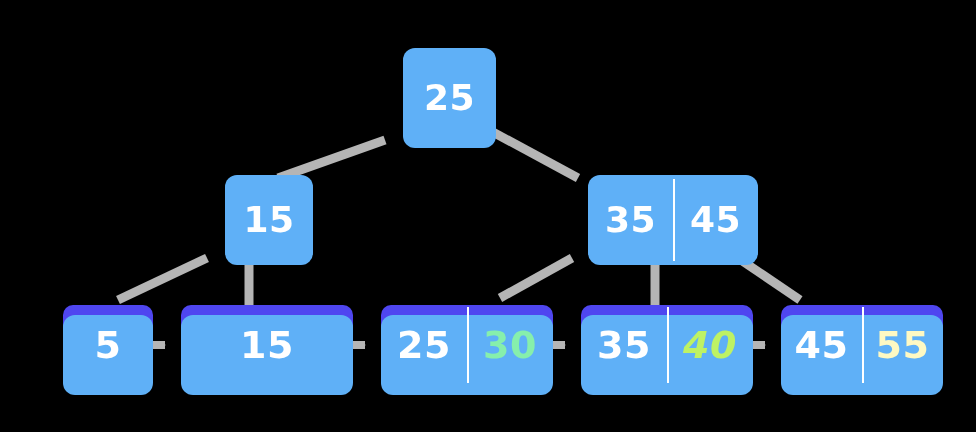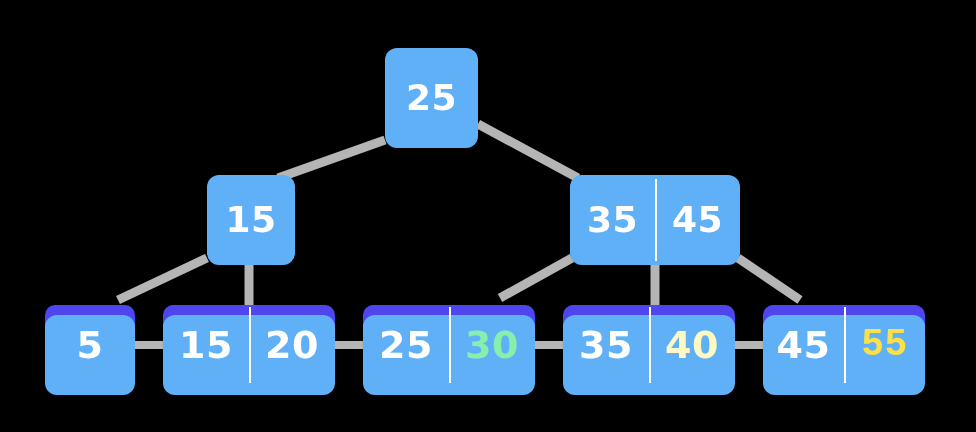--- a/index.html
+++ b/index.html
@@ -21,20 +21,21 @@
     left: 0;
     top: 0;
     width: 976px;
     height: 432px;
   }
   .node {
     position: absolute;
     display: flex;
     box-sizing: border-box;
     z-index: 3;
+    margin-left: 18px;
   }
   
   .node.internal {
     background: #5FB0F7;
     border-radius: 12px;
     box-shadow: none;
   }
   
   .node.leaf {
     background: #4F46F0;
@@ -115,29 +116,28 @@
       </div>
       <div class="node internal" style="left: 570px; top: 175px; width: 170px; height: 90px; background: rgb(95, 176, 247);">
         <div class="cell" style="color: rgb(255, 255, 255);">35</div>
         <div class="cell" style="color: rgb(255, 255, 255);">45</div>
       </div>
       <div class="node leaf" style="left: 45px; top: 305px; width: 90px; height: 80px; background: rgb(79, 70, 240);">
         <div class="cell" style="color: rgb(255, 255, 255);">5</div>
       </div>
       <div class="node leaf" style="left: 163px; top: 305px; width: 172px; height: 80px; background: rgb(79, 70, 240);">
         <div class="cell" style="color: rgb(255, 255, 255);">15</div>
-        <div class="cell" style="color: rgb(255, 255, 255);">20</div>
       </div>
       <div class="node leaf" style="left: 363px; top: 305px; width: 172px; height: 80px; background: rgb(79, 70, 240);">
         <div class="cell" style="color: rgb(255, 255, 255);">25</div>
         <div class="cell" style="color: #86efac;">30</div>
       </div>
       <div class="node leaf" style="left: 563px; top: 305px; width: 172px; height: 80px; background: rgb(79, 70, 240);">
         <div class="cell" style="color: rgb(255, 255, 255);">35</div>
-        <div class="cell" style="color: #fef9c3;">40</div>
+        <div class="cell" style="color: #bef264; font-style: italic;">40</div>
       </div>
       <div class="node leaf" style="left: 763px; top: 305px; width: 162px; height: 80px; background: rgb(79, 70, 240);">
         <div class="cell" style="color: rgb(255, 255, 255);">45</div>
-        <div class="cell" style="color: #fde047; font-family: Liberation Mono, monospace;">55</div>
+        <div class="cell" style="color: #fef9c3;">55</div>
       </div>
     </div>
 
 </div>
 
 </body></html>

